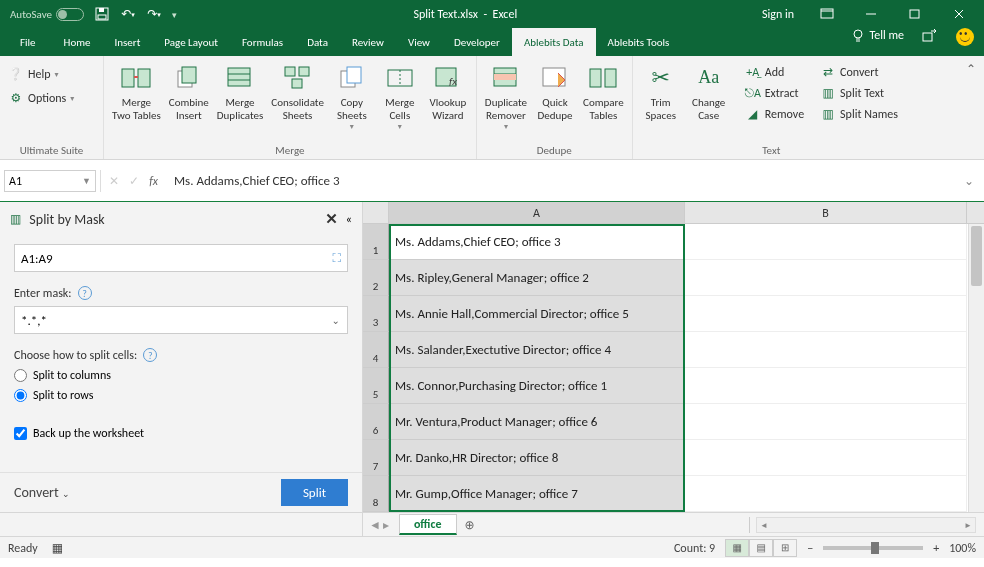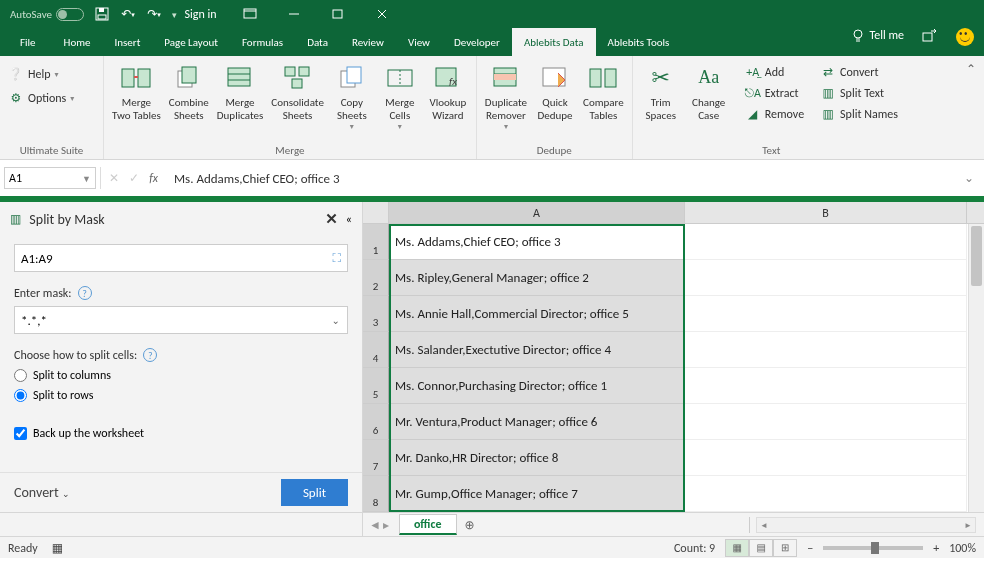--- a/index.html
+++ b/index.html
@@ -29,21 +29,21 @@
 .ribbon-group-content { flex: 1; display: flex; align-items: flex-start; padding: 4px 4px 0 4px; }
 .ribbon-group-label { text-align: center; font-size: 11px; color: #666; padding-bottom: 2px; }
 .rbtn { display: flex; flex-direction: column; align-items: center; justify-content: flex-start; padding: 2px 4px; font-size: 11px; text-align: center; min-width: 48px; color: #333; cursor: pointer; line-height: 1.2; }
 .rbtn-icon { width: 32px; height: 32px; margin-bottom: 2px; display: flex; align-items: center; justify-content: center; color: #217346; }
 .rbtn-small { display: flex; align-items: center; gap: 4px; font-size: 12px; color: #333; padding: 2px 4px; cursor: pointer; }
 .rbtn-small-icon { width: 16px; height: 16px; display: flex; align-items: center; justify-content: center; color: #217346; }
 .small-stack { display: flex; flex-direction: column; gap: 1px; padding: 2px 4px; }
 .ribbon-collapse { position: absolute; right: 8px; top: 6px; color: #666; cursor: pointer; }
 
 
-.formula-row { height: 42px; border-bottom: 6px solid #15803d; display: flex; align-items: center; background: #fff; }
+.formula-row { height: 42px; border-bottom: 1px solid #15803d; display: flex; align-items: center; background: #fff; }
 .namebox { width: 92px; height: 22px; border: 1px solid #cfcfcf; margin: 0 4px; padding: 0 4px; display: flex; align-items: center; justify-content: space-between; background: #fff; }
 .namebox-arrow { color: #888; font-size: 9px; }
 .fx-btns { display: flex; align-items: center; gap: 10px; padding: 0 8px; color: #999; }
 .fx-label { font-style: italic; color: #666; }
 .formula-input { flex: 1; padding: 0 8px; font-size: 13px; color: #333; }
 .formula-expand { padding: 0 10px; color: #888; cursor: pointer; }
 
 
 .main { height: 310px; display: flex; }
 
@@ -125,20 +125,23 @@
       <svg width="14" height="14" viewBox="0 0 14 14">
           <rect x="1" y="1" width="12" height="12" fill="none" stroke="#fff" stroke-width="1"></rect>
           <rect x="4" y="1" width="5" height="4" fill="#fff"></rect>
           <rect x="3" y="8" width="8" height="4" fill="none" stroke="#fff" stroke-width="1"></rect>
         </svg>
     </div>
     <div class="qat-icon">↶ <span style="font-size:7px">▾</span></div>
     <div class="qat-icon">↷ <span style="font-size:7px">▾</span></div>
     <span style="color:#c8e0cf;font-size:9px">▾</span>
   </div>
+  <div class="titlebar-center">
+    <span>Split Text.xlsx</span> &nbsp;-&nbsp; <span>Excel</span>
+  </div>
   <div class="titlebar-right">
     <div style="padding:0 8px">Sign in</div>
     <div class="win-btn">
       <svg width="14" height="12" viewBox="0 0 14 12">
           <rect x="1" y="1" width="12" height="9" fill="none" stroke="#fff"></rect>
           <line x1="1" y1="3" x2="13" y2="3" stroke="#fff"></line>
         </svg>
     </div>
     <div class="win-btn">
       <svg width="12" height="12">
@@ -221,21 +224,21 @@
 Two Tables</span>
         </div>
       <div class="rbtn">
           <div class="rbtn-icon">
             <svg class="icon-grid" viewBox="0 0 30 26">
               <rect x="4" y="6" width="14" height="16" fill="#fff" stroke="#888"></rect>
               <rect x="8" y="2" width="14" height="16" fill="#c8e6d1" stroke="#217346"></rect>
             </svg>
           </div>
           <span style="white-space:pre">Combine
-Sheets</span>
+Insert</span>
         </div>
       <div class="rbtn">
           <div class="rbtn-icon">
             <svg class="icon-grid" viewBox="0 0 30 26">
               <rect x="3" y="3" width="22" height="18" fill="#c8e6d1" stroke="#217346"></rect>
               <line x1="3" y1="9" x2="25" y2="9" stroke="#217346"></line>
               <line x1="3" y1="15" x2="25" y2="15" stroke="#217346"></line>
             </svg>
           </div>
           <span style="white-space:pre">Merge

